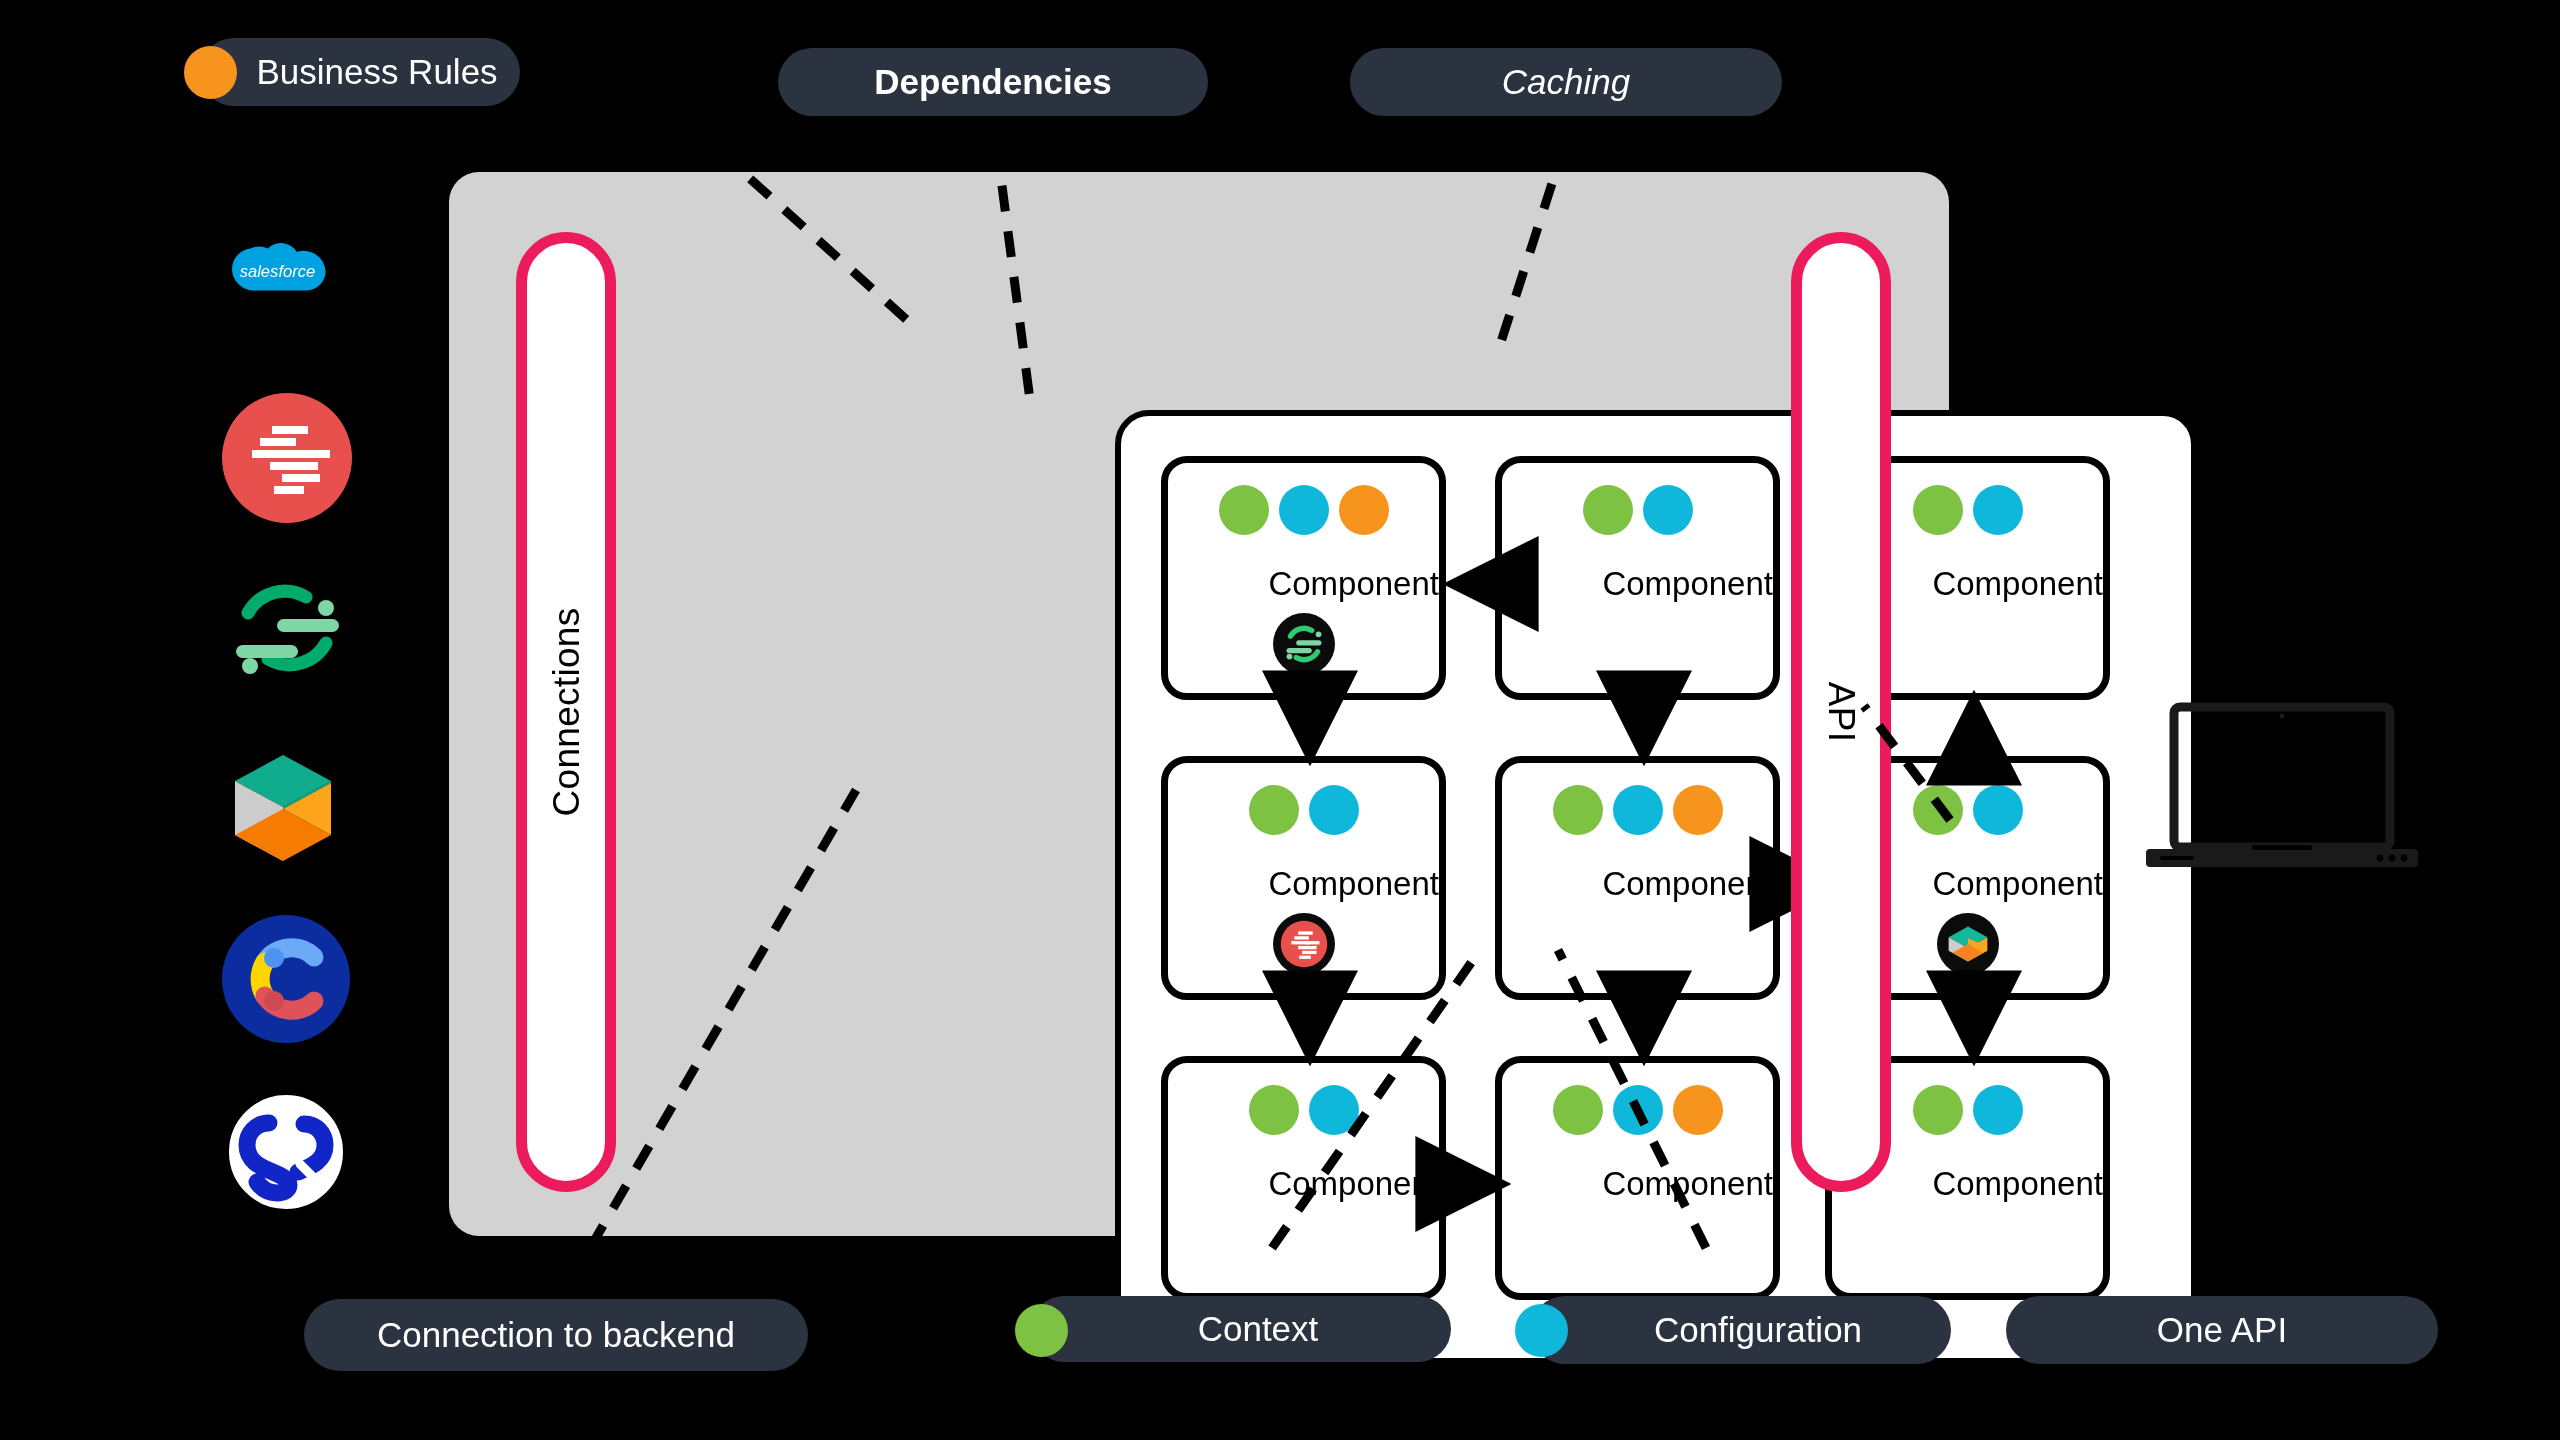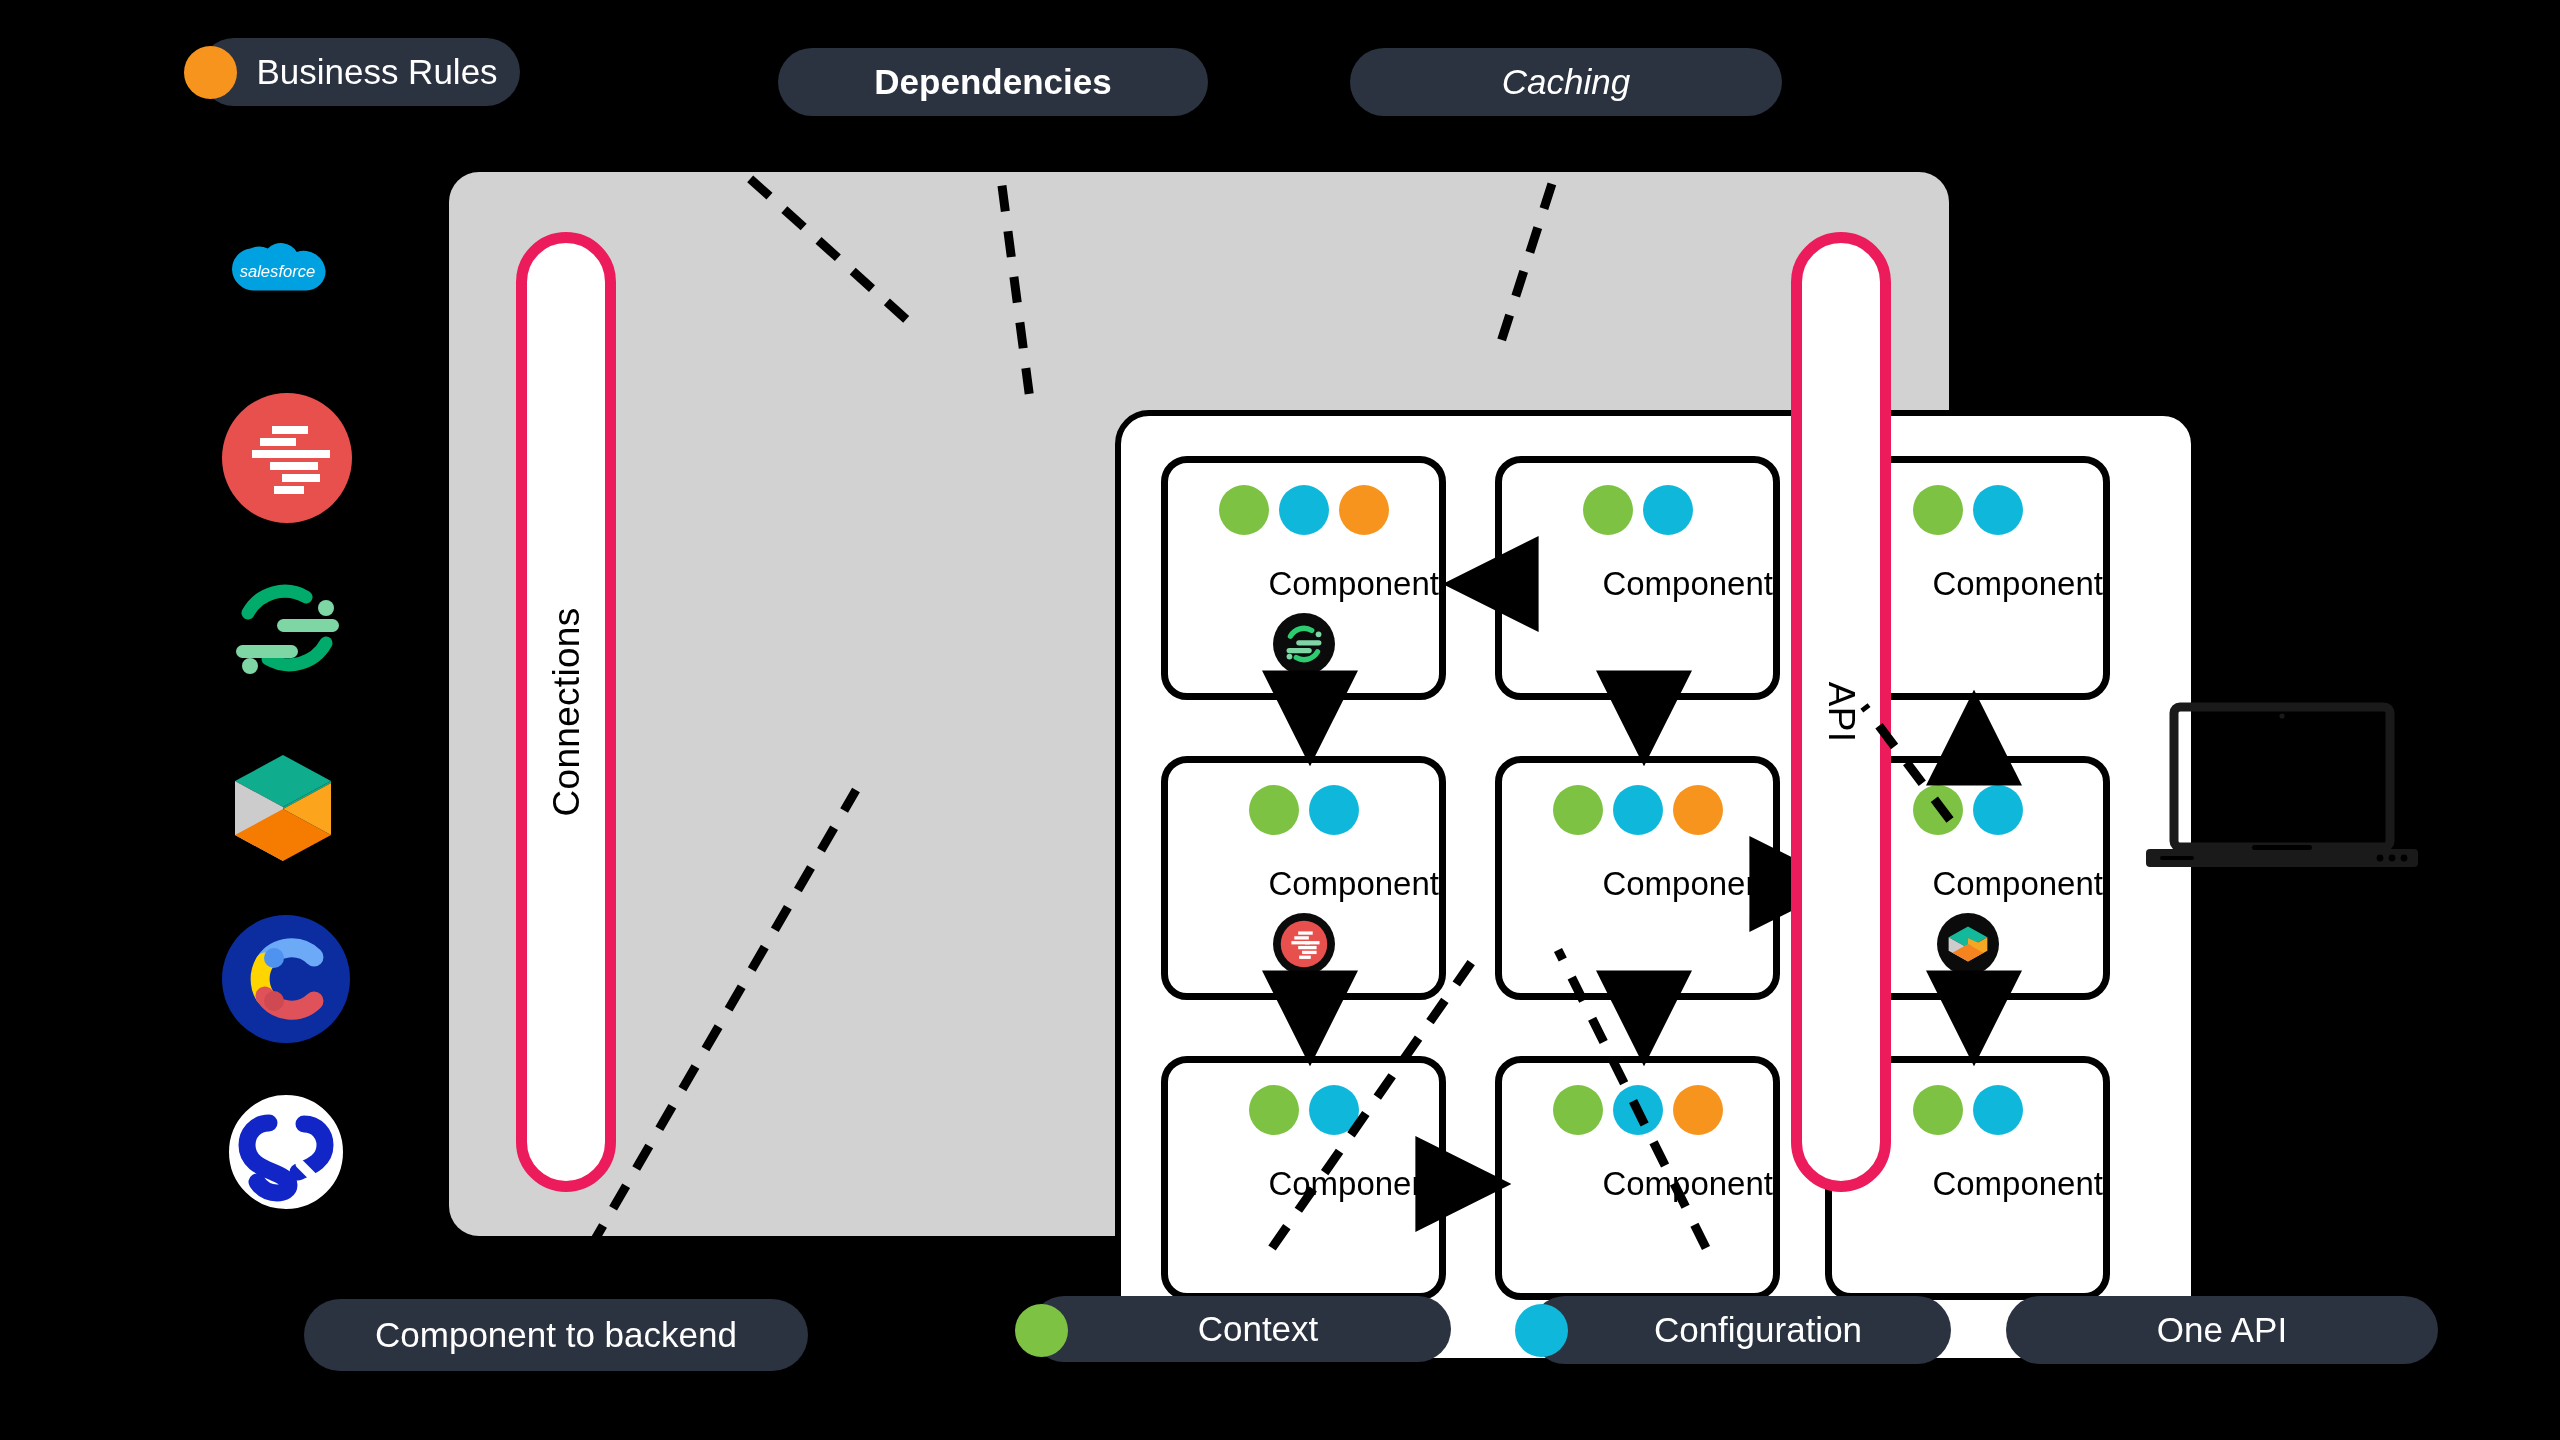--- a/index.html
+++ b/index.html
@@ -316,21 +316,21 @@
     <rect x="4" y="150" width="272" height="18" rx="4" ry="4" fill="#1A1A1A"></rect>
     <rect x="110" y="146" width="60" height="5" rx="2.5" fill="#000"></rect>
     <rect x="18" y="157" width="34" height="4" rx="2" fill="#000"></rect>
     <circle cx="238" cy="159" r="3.4" fill="#000"></circle>
     <circle cx="250" cy="159" r="3.4" fill="#000"></circle>
     <circle cx="262" cy="159" r="3.4" fill="#000"></circle>
   </svg>
 
   <div id="bottom-chips-layer">
       <div class="chip" style="left: 304px; top: 1299px; width: 504px; height: 72px; justify-content: center; font-size: 35px;">
-        <span class="chip-label">Component to backend</span>
+        <span class="chip-label">Connection to backend</span>
       </div>
       <div class="chip" style="left: 1031px; top: 1296px; width: 420px; height: 66px; justify-content: center; font-size: 35px;">
         <span class="chip-dot" style="width: 53px; height: 53px; background: rgb(125, 194, 66); left: -15.9px; top: 7.5px;"></span>
         <span class="chip-label" style="margin-left: 34px;">Context</span>
       </div>
       <div class="chip" style="left: 1531px; top: 1296px; width: 420px; height: 68px; justify-content: center; font-size: 35px;">
         <span class="chip-dot" style="width: 53px; height: 53px; background: rgb(15, 184, 219); left: -15.9px; top: 7.5px;"></span>
         <span class="chip-label" style="margin-left: 34px; text-align: center;">Configuration</span>
       </div>
       <div class="chip" style="left: 2006px; top: 1296px; width: 432px; height: 68px; justify-content: center; font-size: 35px;">

